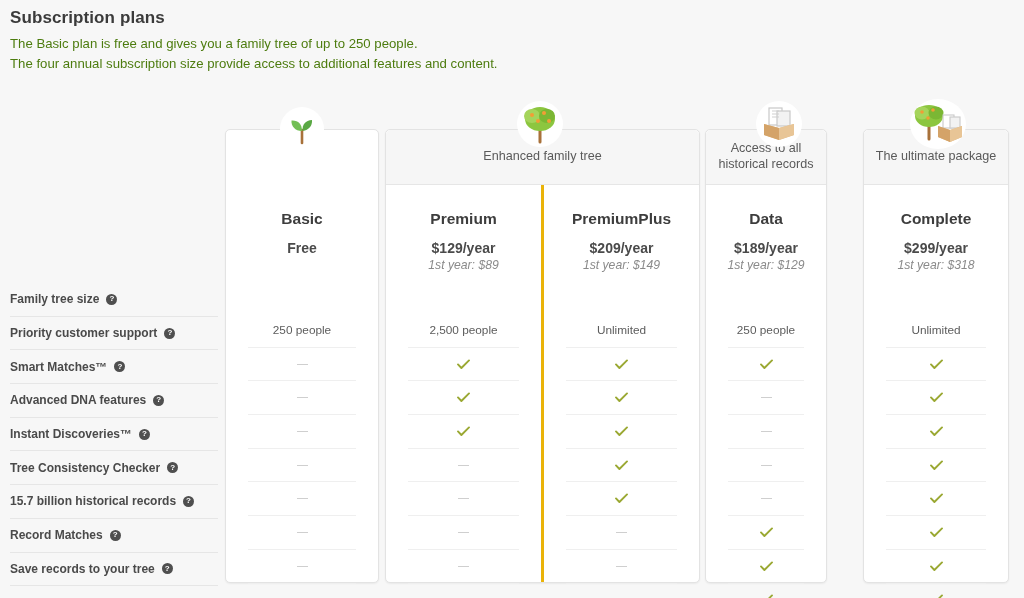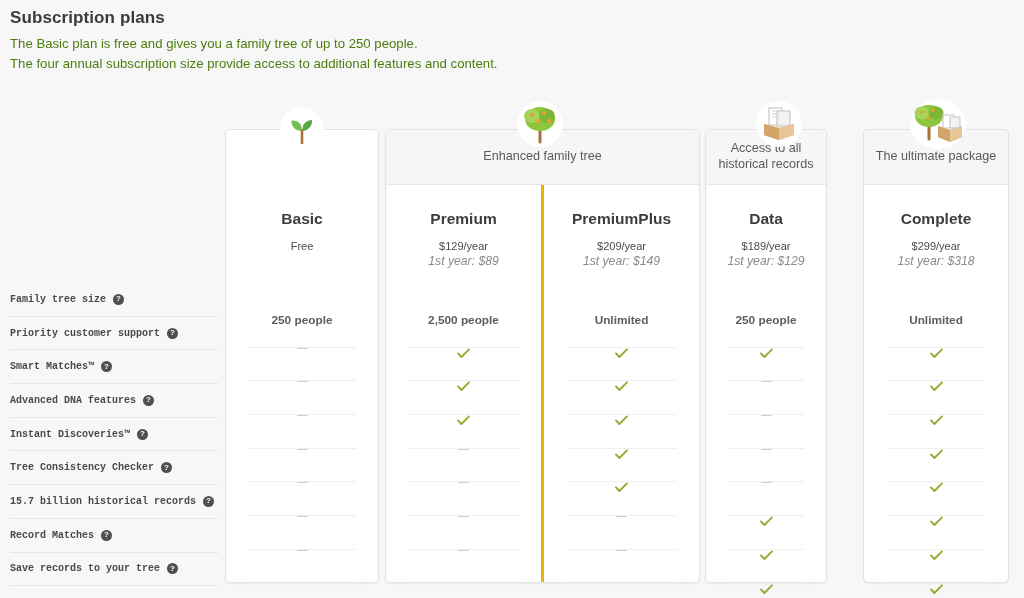--- a/index.html
+++ b/index.html
@@ -44,49 +44,48 @@
   }
   .card-body { position: absolute; top: 55px; left: 0; right: 0; bottom: 0; display: flex; }
   .plancol { flex: 1 1 0; position: relative; }
   .plancol + .plancol { border-left: 3px solid #eab308; }
 
   .plan-name {
     text-align: center; font-size: 15.5px; font-weight: bold; color: #3d3d3d;
     margin-top: 25px;
   }
   .plan-price {
-    text-align: center; font-size: 11px; font-weight: normal; color: #4a4a4a;
+    text-align: center; font-size: 14px; font-weight: bold; color: #4a4a4a;
     margin-top: 12px;
   }
   .plan-sub {
     text-align: center; font-size: 12.2px; color: #8a8a8a; margin-top: 2px; min-height: 15px; font-style: italic;
   }
 
   
   .vrows { position: absolute; left: 0; right: 0; top: 128px; }
   .vrow {
     height: 33.7px;
-    display: flex; align-items: flex-start; justify-content: center;
+    display: flex; align-items: center; justify-content: center;
     border-top: 1px solid #efefef;
     margin: 0 22px;
-    font-weight: bold;
   }
   .vrow.first { border-top: none; }
   .vtext { font-size: 11.8px; color: #5c5c5c; }
   .dash { display: inline-block; width: 11px; height: 1px; background: #cfcfcf; }
   .check { display: block; }
 
   
   .features { position: absolute; left: 10px; top: 283px; width: 208px; }
   .frow {
     height: 33.7px;
     display: flex; align-items: center;
     border-bottom: 1px solid #e6e6e6;
   }
-  .flabel { font-size: 10px; font-weight: bold; color: #4a4a4a; white-space: nowrap; font-family: Liberation Mono, monospace; }
+  .flabel { font-size: 12px; font-weight: bold; color: #4a4a4a; white-space: nowrap; }
   .qmark {
     display: inline-flex; align-items: center; justify-content: center;
     width: 11px; height: 11px; border-radius: 50%;
     background: #4f4f4f; color: #fff;
     font-size: 8px; font-weight: bold; line-height: 1;
     margin-left: 7px; flex: 0 0 auto;
   }
 
   
   .icon-badge {

